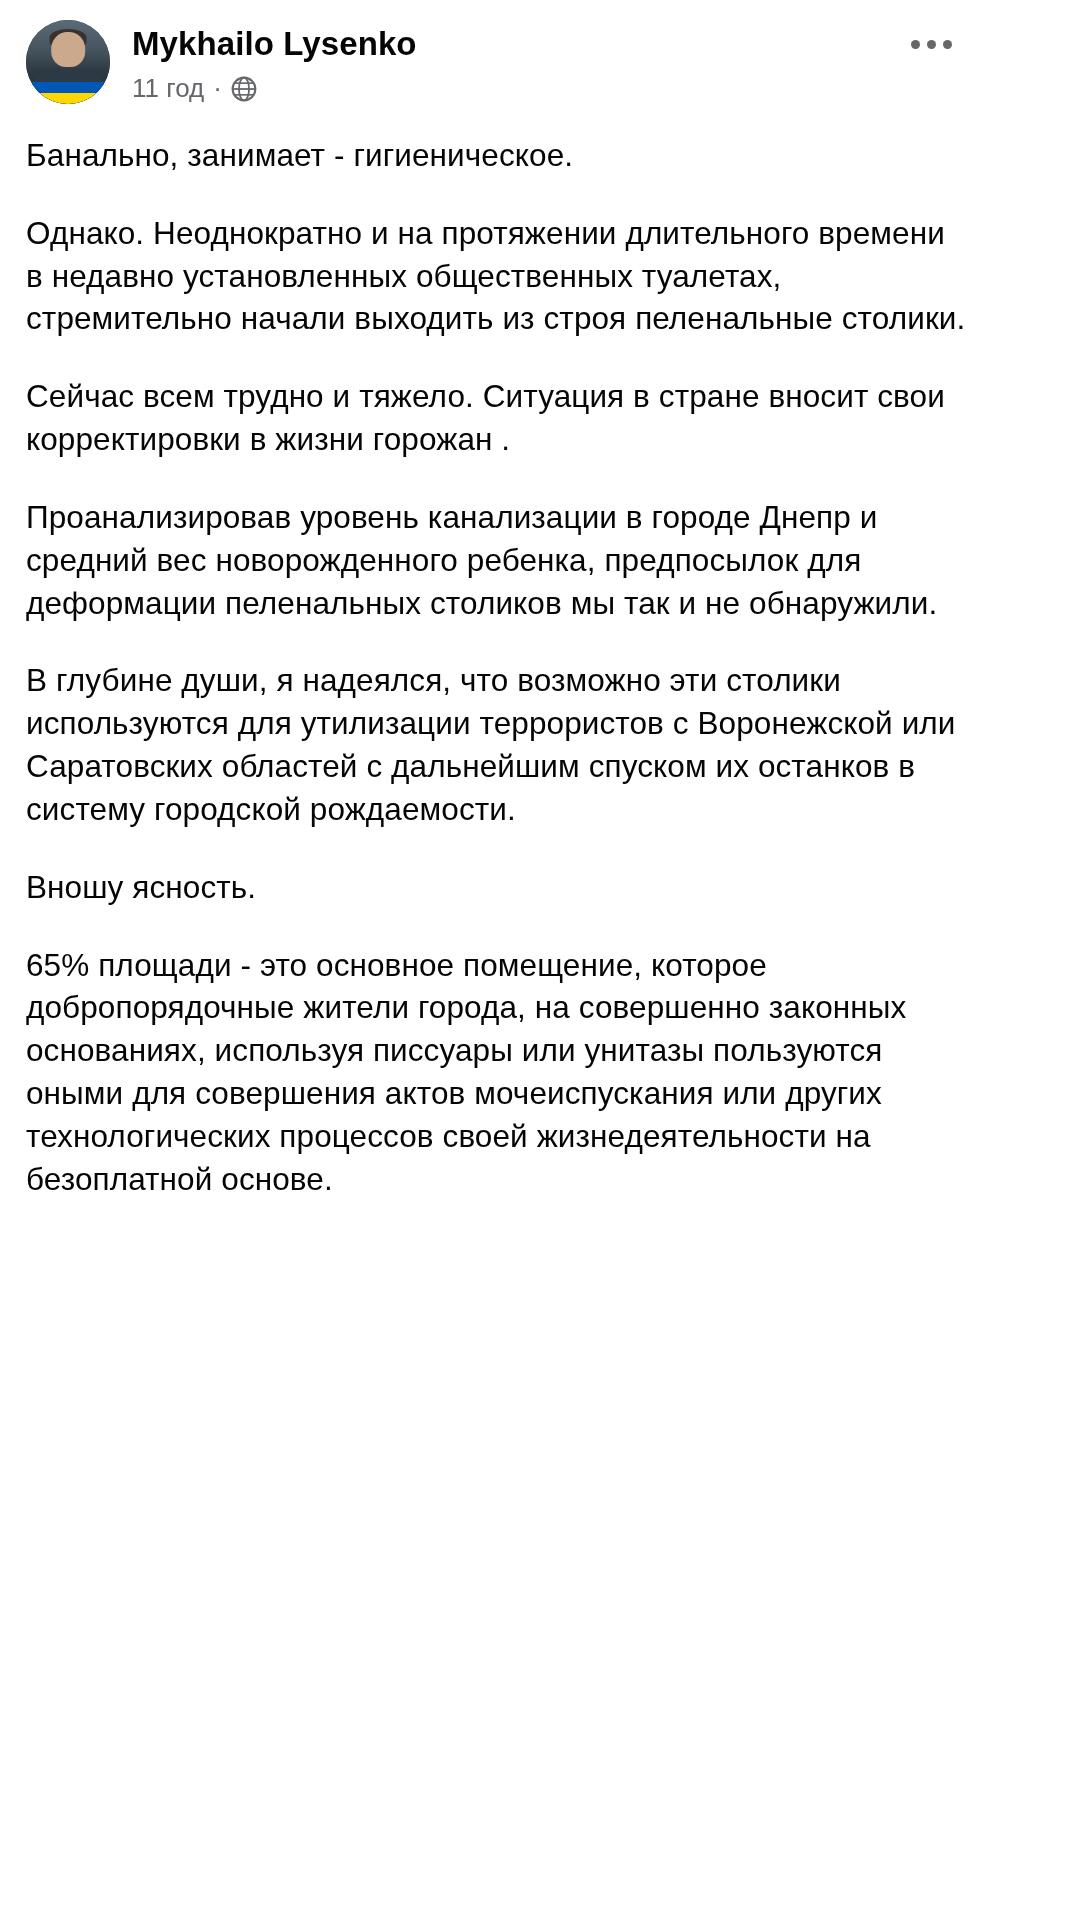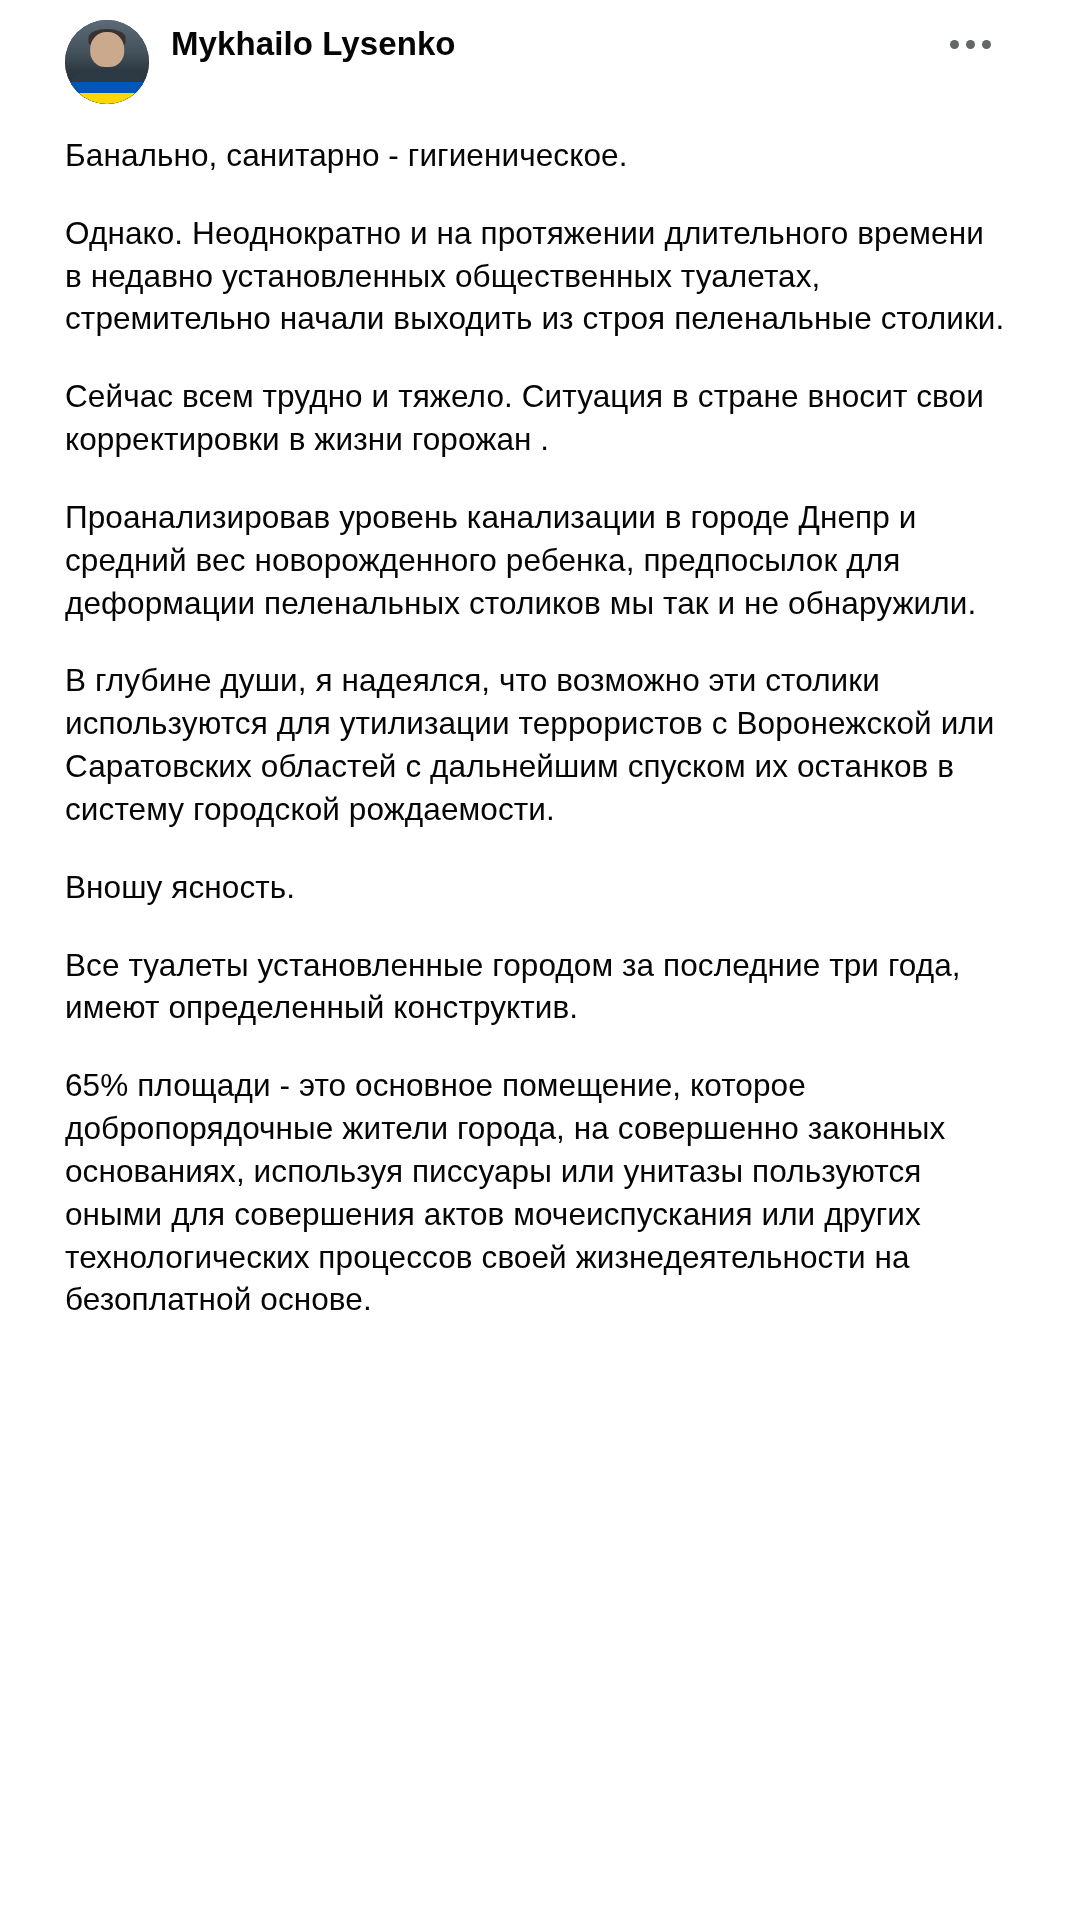--- a/index.html
+++ b/index.html
@@ -13,21 +13,20 @@
     font-family: "Liberation Sans", sans-serif;
     color: #050505;
   }
   .post {
     width: 992px;
     min-height: 1919px;
     background: #ffffff;
     padding: 0;
     position: relative;
     overflow: hidden;
-    margin-left: 39px;
   }
   .post-header {
     display: flex;
     align-items: flex-start;
     padding: 20px 26px 0 26px;
     position: relative;
   }
   .avatar {
     width: 84px;
     height: 84px;
@@ -168,34 +167,46 @@
       <div class="hair"></div>
       <div class="head"></div>
       <div class="flag">
         <div class="blue"></div>
         <div class="yellow"></div>
       </div>
     </div>
 
     <div class="header-text">
       <div class="author-name">Mykhailo Lysenko</div>
+      <div class="meta-row">
+        <span class="meta-time">11 год</span>
+        <span class="meta-dot">·</span>
+        <span class="globe-icon">
+          <svg width="26" height="26" viewBox="0 0 16 16" aria-hidden="true">
+            <circle cx="8" cy="8" r="7" fill="none" stroke="#65676b" stroke-width="1.3"></circle>
+            <ellipse cx="8" cy="8" rx="3.1" ry="7" fill="none" stroke="#65676b" stroke-width="1.1"></ellipse>
+            <line x1="1" y1="8" x2="15" y2="8" stroke="#65676b" stroke-width="1.1"></line>
+            <line x1="2.2" y1="4.4" x2="13.8" y2="4.4" stroke="#65676b" stroke-width="1"></line>
+            <line x1="2.2" y1="11.6" x2="13.8" y2="11.6" stroke="#65676b" stroke-width="1"></line>
+          </svg>
+        </span>
+      </div>
     </div>
 
     <div class="more-button">
       <i></i>
       <i></i>
       <i></i>
     </div>
 
   </div>
 
   <div class="post-body">
-    <p class="para">Банально, санитарно - гигиеническое.</p>
+    <p class="para">Банально, занимает - гигиеническое.</p>
     <p class="para">Однако. Неоднократно и на протяжении длительного времени в недавно установленных общественных туалетах, стремительно начали выходить из строя пеленальные  столики.</p>
     <p class="para">Сейчас всем трудно и тяжело. Ситуация в стране вносит свои корректировки в жизни горожан .</p>
     <p class="para">Проанализировав уровень канализации в городе Днепр и средний вес новорожденного ребенка, предпосылок для деформации пеленальных столиков мы так и не обнаружили.</p>
     <p class="para">В глубине души, я надеялся, что возможно эти столики используются для утилизации террористов с Воронежской или Саратовских областей с дальнейшим спуском их останков в систему городской рождаемости.</p>
     <p class="para">Вношу ясность.</p>
-    <p class="para">Все туалеты установленные городом за последние три года, имеют определенный конструктив.</p>
     <p class="para">65% площади - это основное помещение, которое добропорядочные жители города, на совершенно законных основаниях, используя писсуары или унитазы пользуются оными для совершения актов мочеиспускания или других технологических процессов своей жизнедеятельности на безоплатной основе.</p>
   </div>
 
 </div>
 
 </body></html>

